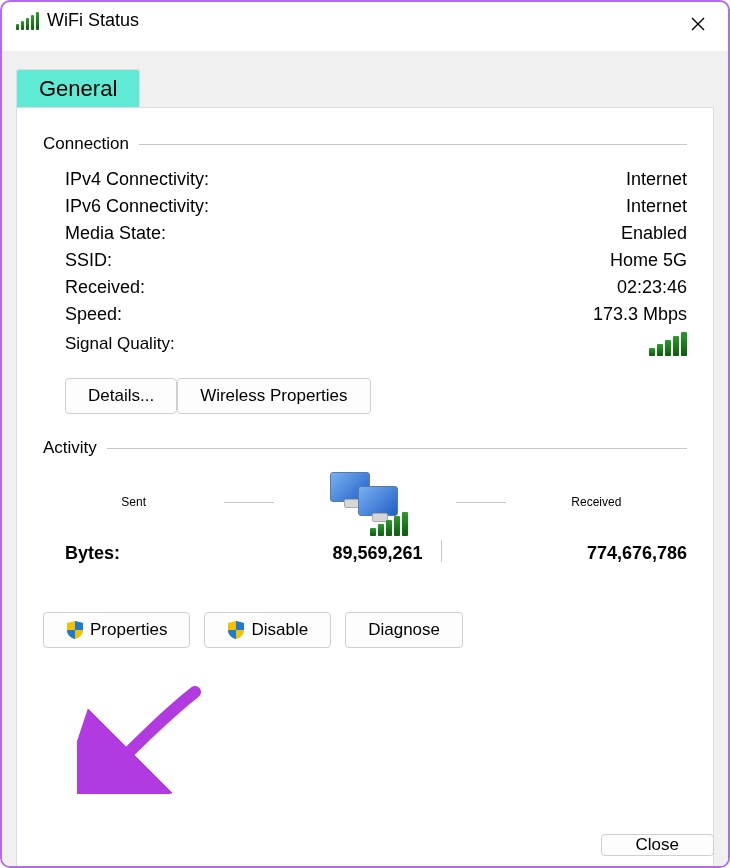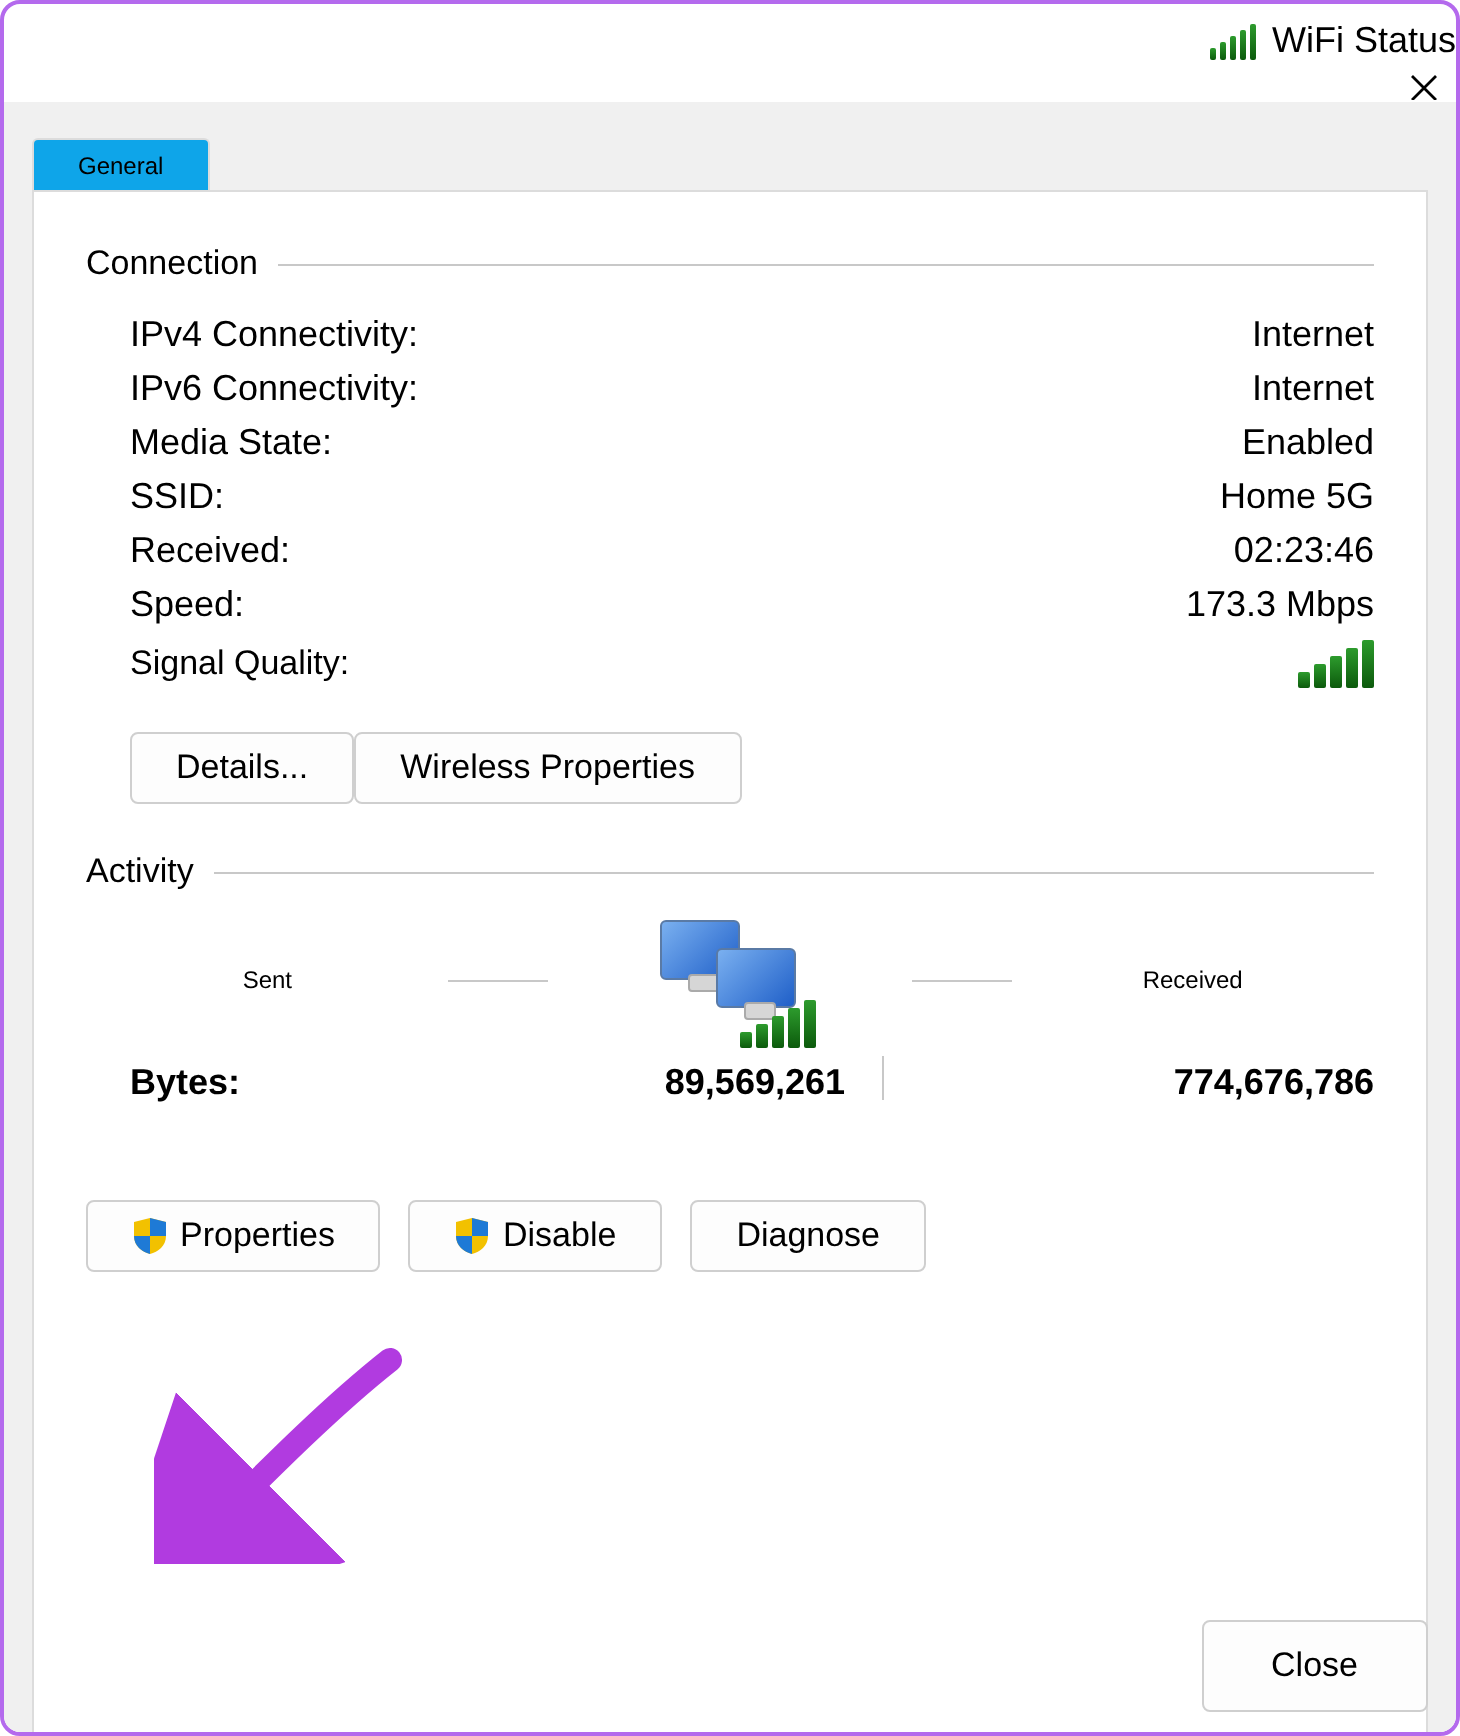--- a/index.html
+++ b/index.html
@@ -12,44 +12,43 @@
     width: 730px;
     height: 868px;
     background: #fff;
     border: 2px solid #b46aed;
     border-radius: 10px;
     overflow: hidden;
     position: relative;
   }
   .titlebar {
     display: flex;
-    align-items: flex-end;
+    align-items: flex-start;
     justify-content: space-between;
-    padding: 8px 0 6px 14px;
+    padding: 8px 14px 6px 14px;
     height: 48px;
-    flex-direction: column;
   }
   .titlebar-left { display: flex; align-items: center; gap: 8px; }
   .titlebar-title { font-size: 18px; }
   .close-x { font-size: 20px; padding: 4px 8px; cursor: pointer; }
   .client {
     background: #f0f0f0;
     border-top: 1px solid #fff;
     padding: 18px 14px 14px 14px;
     height: calc(100% - 48px);
     position: relative;
   }
   .tab-strip { display: flex; }
   .tab {
-    background: #0ea5e9;
+    background: #5eead4;
     border: 1px solid #dcdcdc;
     border-bottom: none;
     border-radius: 3px 3px 0 0;
     padding: 6px 22px 6px 22px;
-    font-size: 12px;
+    font-size: 22px;
     cursor: pointer;
   }
   .panel {
     background: #fff;
     border: 1px solid #dcdcdc;
     margin-top: -1px;
     padding: 26px 26px 22px 26px;
     height: 856px;
     position: relative;
   }
@@ -106,21 +105,21 @@
   }
   .bytes-row .num { text-align: right; }
   .bottom-btn-row {
     display: flex; gap: 14px; margin-top: 48px;
   }
   .footer {
     position: absolute;
     right: 14px;
     bottom: 10px;
   }
-  .footer .btn { padding: 12px 34px; }
+  .footer .btn { padding: 0 34px; }
   
   .bars { display:inline-flex; align-items:flex-end; gap:2px; }
   .bars span { width:4px; background:linear-gradient(#2d9b2d,#0c5a0c); border-radius:1px; }
   .bars.small span { width:3px; }
   .bars .b1{height:6px}.bars .b2{height:9px}.bars .b3{height:12px}.bars .b4{height:15px}.bars .b5{height:18px}
   .bars.big span { width:6px; }
   .bars.big .b1{height:8px}.bars.big .b2{height:12px}.bars.big .b3{height:16px}.bars.big .b4{height:20px}.bars.big .b5{height:24px}
   
   .monitors { position: relative; width: 70px; height: 60px; }
   .mon {

